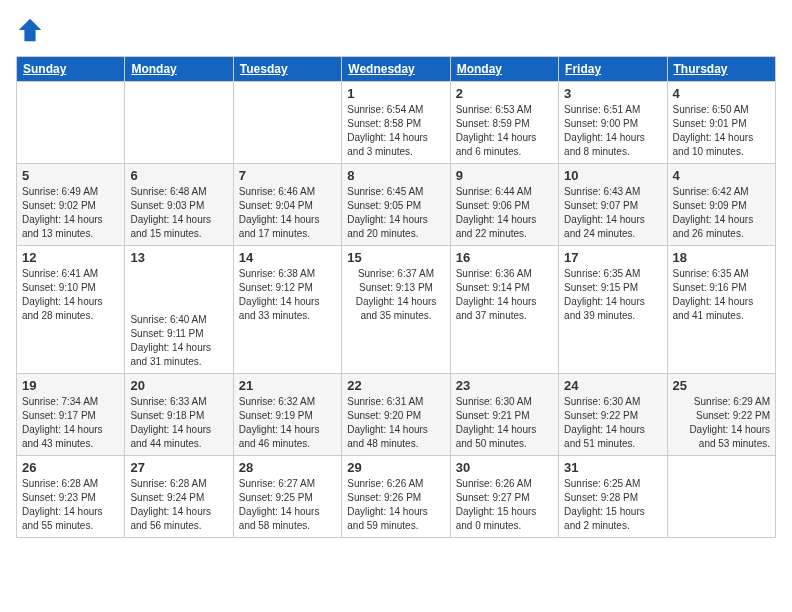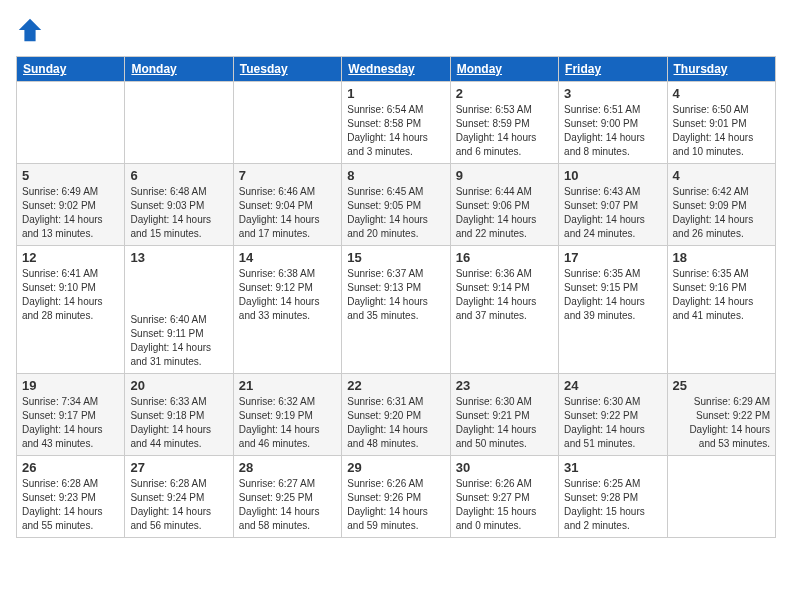--- a/index.html
+++ b/index.html
@@ -227,21 +227,21 @@
         </td>
         <td>
           <span class="day-number">14</span>
           <div class="day-info" style="white-space: pre-line;">Sunrise: 6:38 AM
 Sunset: 9:12 PM
 Daylight: 14 hours
 and 33 minutes.</div>
         </td>
         <td>
           <span class="day-number">15</span>
-          <div class="day-info" style="white-space: pre-line;">Sunrise: 6:37 AM
+          <div class="day-info" style="white-space: pre-line; text-align: center;">Sunrise: 6:37 AM
 Sunset: 9:13 PM
 Daylight: 14 hours
 and 35 minutes.</div>
         </td>
         <td>
           <span class="day-number">16</span>
           <div class="day-info" style="white-space: pre-line;">Sunrise: 6:36 AM
 Sunset: 9:14 PM
 Daylight: 14 hours
 and 37 minutes.</div>

